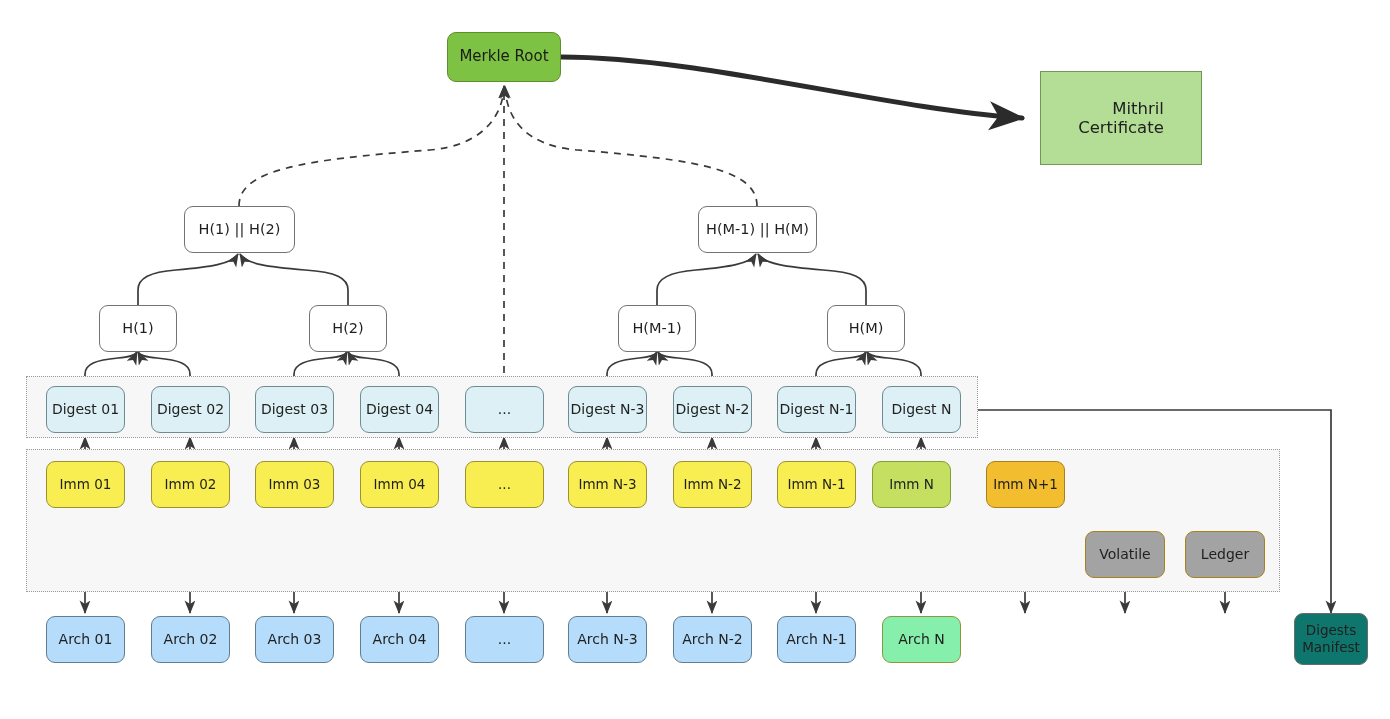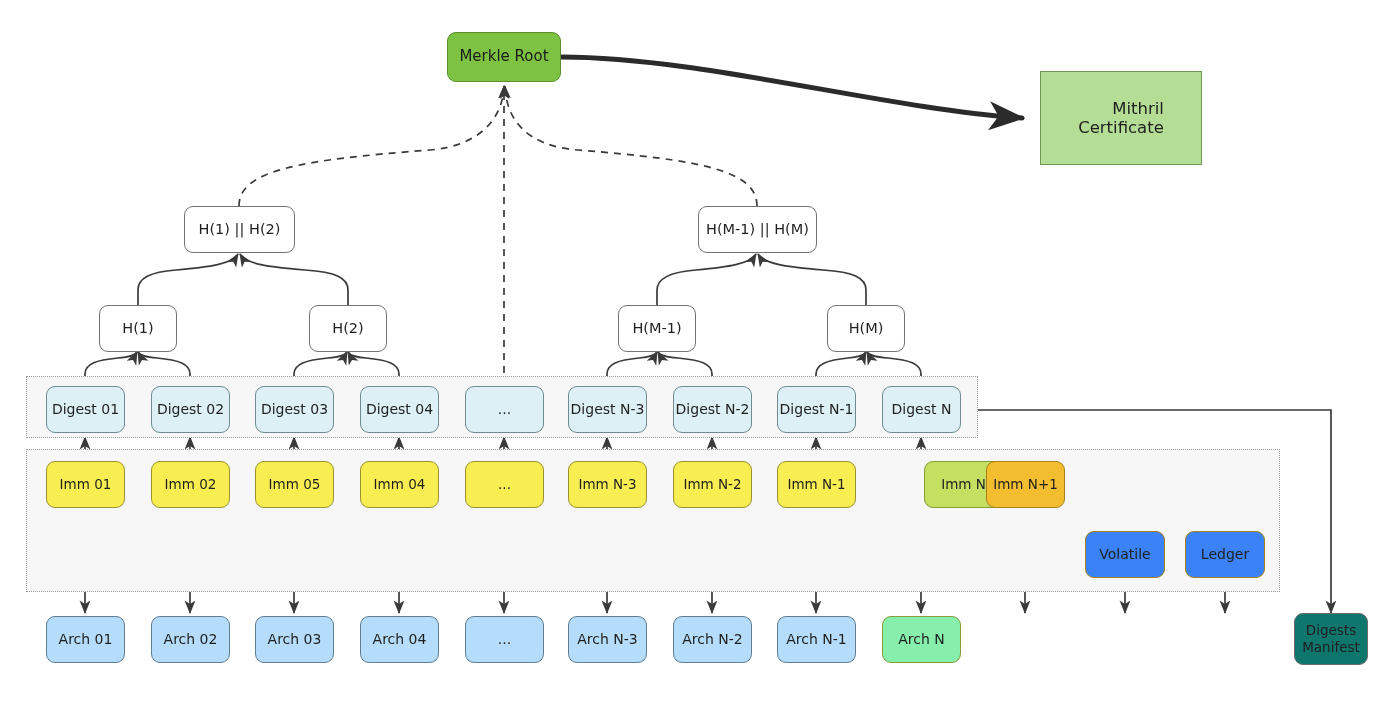--- a/index.html
+++ b/index.html
@@ -83,21 +83,21 @@
     background: #f3bd30;
     border: 1px solid #a8811a;
     font-size: 13.5px;
   }
   .n-immutable-bar {
     background: #fbef3f;
     border: 1px solid #9c9130;
     font-size: 14.5px;
   }
   .n-gold {
-    background: #3b82f6;
+    background: #a3a3a3;
     border: 1px solid #a8811a;
     font-size: 14px;
   }
   .n-arch {
     background: #b5dcfa;
     border: 1px solid #5f7d93;
     font-size: 14px;
   }
   .n-arch-green {
     background: #86efac;
@@ -263,38 +263,38 @@
     <span>Digest N</span>
   </div>
 
   <div class="node n-imm rounded" style="left:46px; top:461px; width:79px; height:47px;">
     <span>Imm 01</span>
   </div>
   <div class="node n-imm rounded" style="left:151px; top:461px; width:79px; height:47px;">
     <span>Imm 02</span>
   </div>
   <div class="node n-imm rounded" style="left:255px; top:461px; width:79px; height:47px;">
-    <span>Imm 05</span>
+    <span>Imm 03</span>
   </div>
   <div class="node n-imm rounded" style="left:360px; top:461px; width:79px; height:47px;">
     <span>Imm 04</span>
   </div>
   <div class="node n-imm rounded" style="left:465px; top:461px; width:79px; height:47px;">
     <span>...</span>
   </div>
   <div class="node n-imm rounded" style="left:568px; top:461px; width:79px; height:47px;">
     <span>Imm N-3</span>
   </div>
   <div class="node n-imm rounded" style="left:673px; top:461px; width:79px; height:47px;">
     <span>Imm N-2</span>
   </div>
   <div class="node n-imm rounded" style="left:777px; top:461px; width:79px; height:47px;">
     <span>Imm N-1</span>
   </div>
-  <div class="node n-imm-green rounded" style="left:924px; top:461px; width:79px; height:47px;">
+  <div class="node n-imm-green rounded" style="left:872px; top:461px; width:79px; height:47px;">
     <span>Imm N</span>
   </div>
   <div class="node n-imm-amber rounded" style="left:986px; top:461px; width:79px; height:47px;">
     <span>Imm N+1</span>
   </div>
 
   <div class="node n-gold rounded" style="left:1085px; top:531px; width:80px; height:47px;">
     <span>Volatile</span>
   </div>
   <div class="node n-gold rounded" style="left:1185px; top:531px; width:80px; height:47px;">

